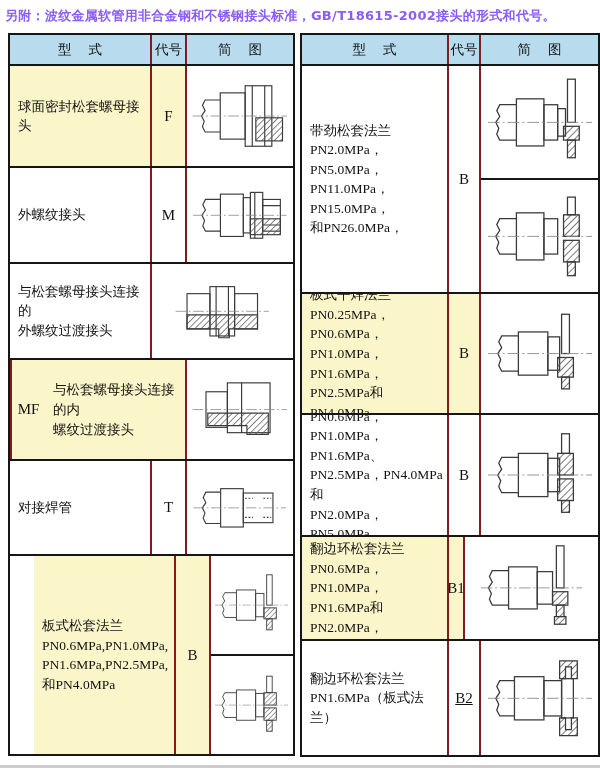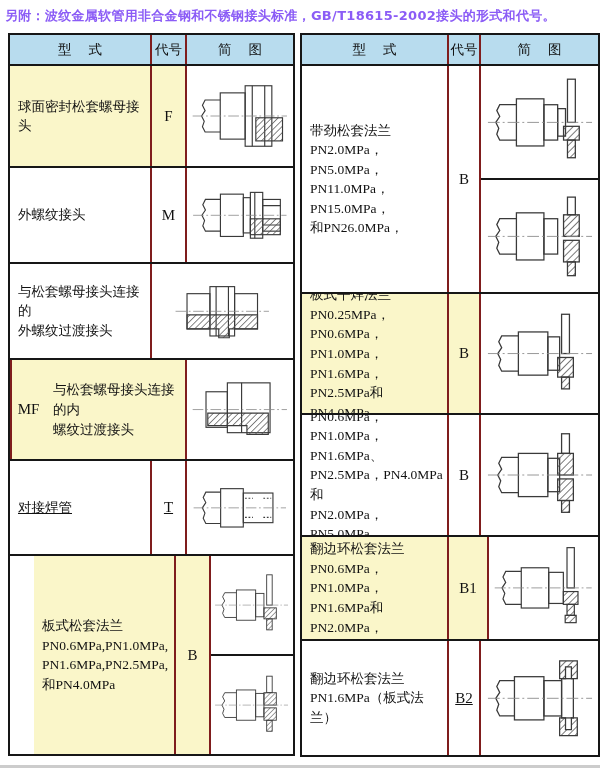--- a/index.html
+++ b/index.html
@@ -255,21 +255,21 @@
         <div class="td type hl" style="width: 140px;">与松套螺母接头连接的内
 螺纹过渡接头</div>
         <div class="td diag">
           <div class="sub">
             <svg class="fit" viewBox="0 0 112 96">
               <use href="#d-nipple-mf"></use>
             </svg>
           </div>
         </div>
       </div>
-      <div class="tr row" style="height: 95px; text-decoration: underline;">
+      <div class="tr row" style="height: 95px;">
         <div class="td type" style="width: 140px;">对接焊管</div>
         <div class="td code" style="width: 35px;">T</div>
         <div class="td diag">
           <div class="sub">
             <svg class="fit" viewBox="0 0 112 96">
               <use href="#d-weld-end"></use>
             </svg>
           </div>
         </div>
       </div>
@@ -345,21 +345,21 @@
             <svg class="fit" viewBox="0 0 112 96">
               <use href="#d-flange-weld-b"></use>
             </svg>
           </div>
         </div>
       </div>
       <div class="tr row" style="height: 104px;">
         <div class="td type hl" style="width: 145px;">翻边环松套法兰
 PN0.6MPa，PN1.0MPa，
 PN1.6MPa和PN2.0MPa，</div>
-        <div class="td code hl" style="width: 40px; text-align: center;">B1</div>
+        <div class="td code hl" style="width: 16px; text-align: center;">B1</div>
         <div class="td diag">
           <div class="sub">
             <svg class="fit" viewBox="0 0 112 96">
               <use href="#d-flange-lap-b1"></use>
             </svg>
           </div>
         </div>
       </div>
       <div class="tr row" style="height: 116px;">
         <div class="td type" style="width: 145px;">翻边环松套法兰

